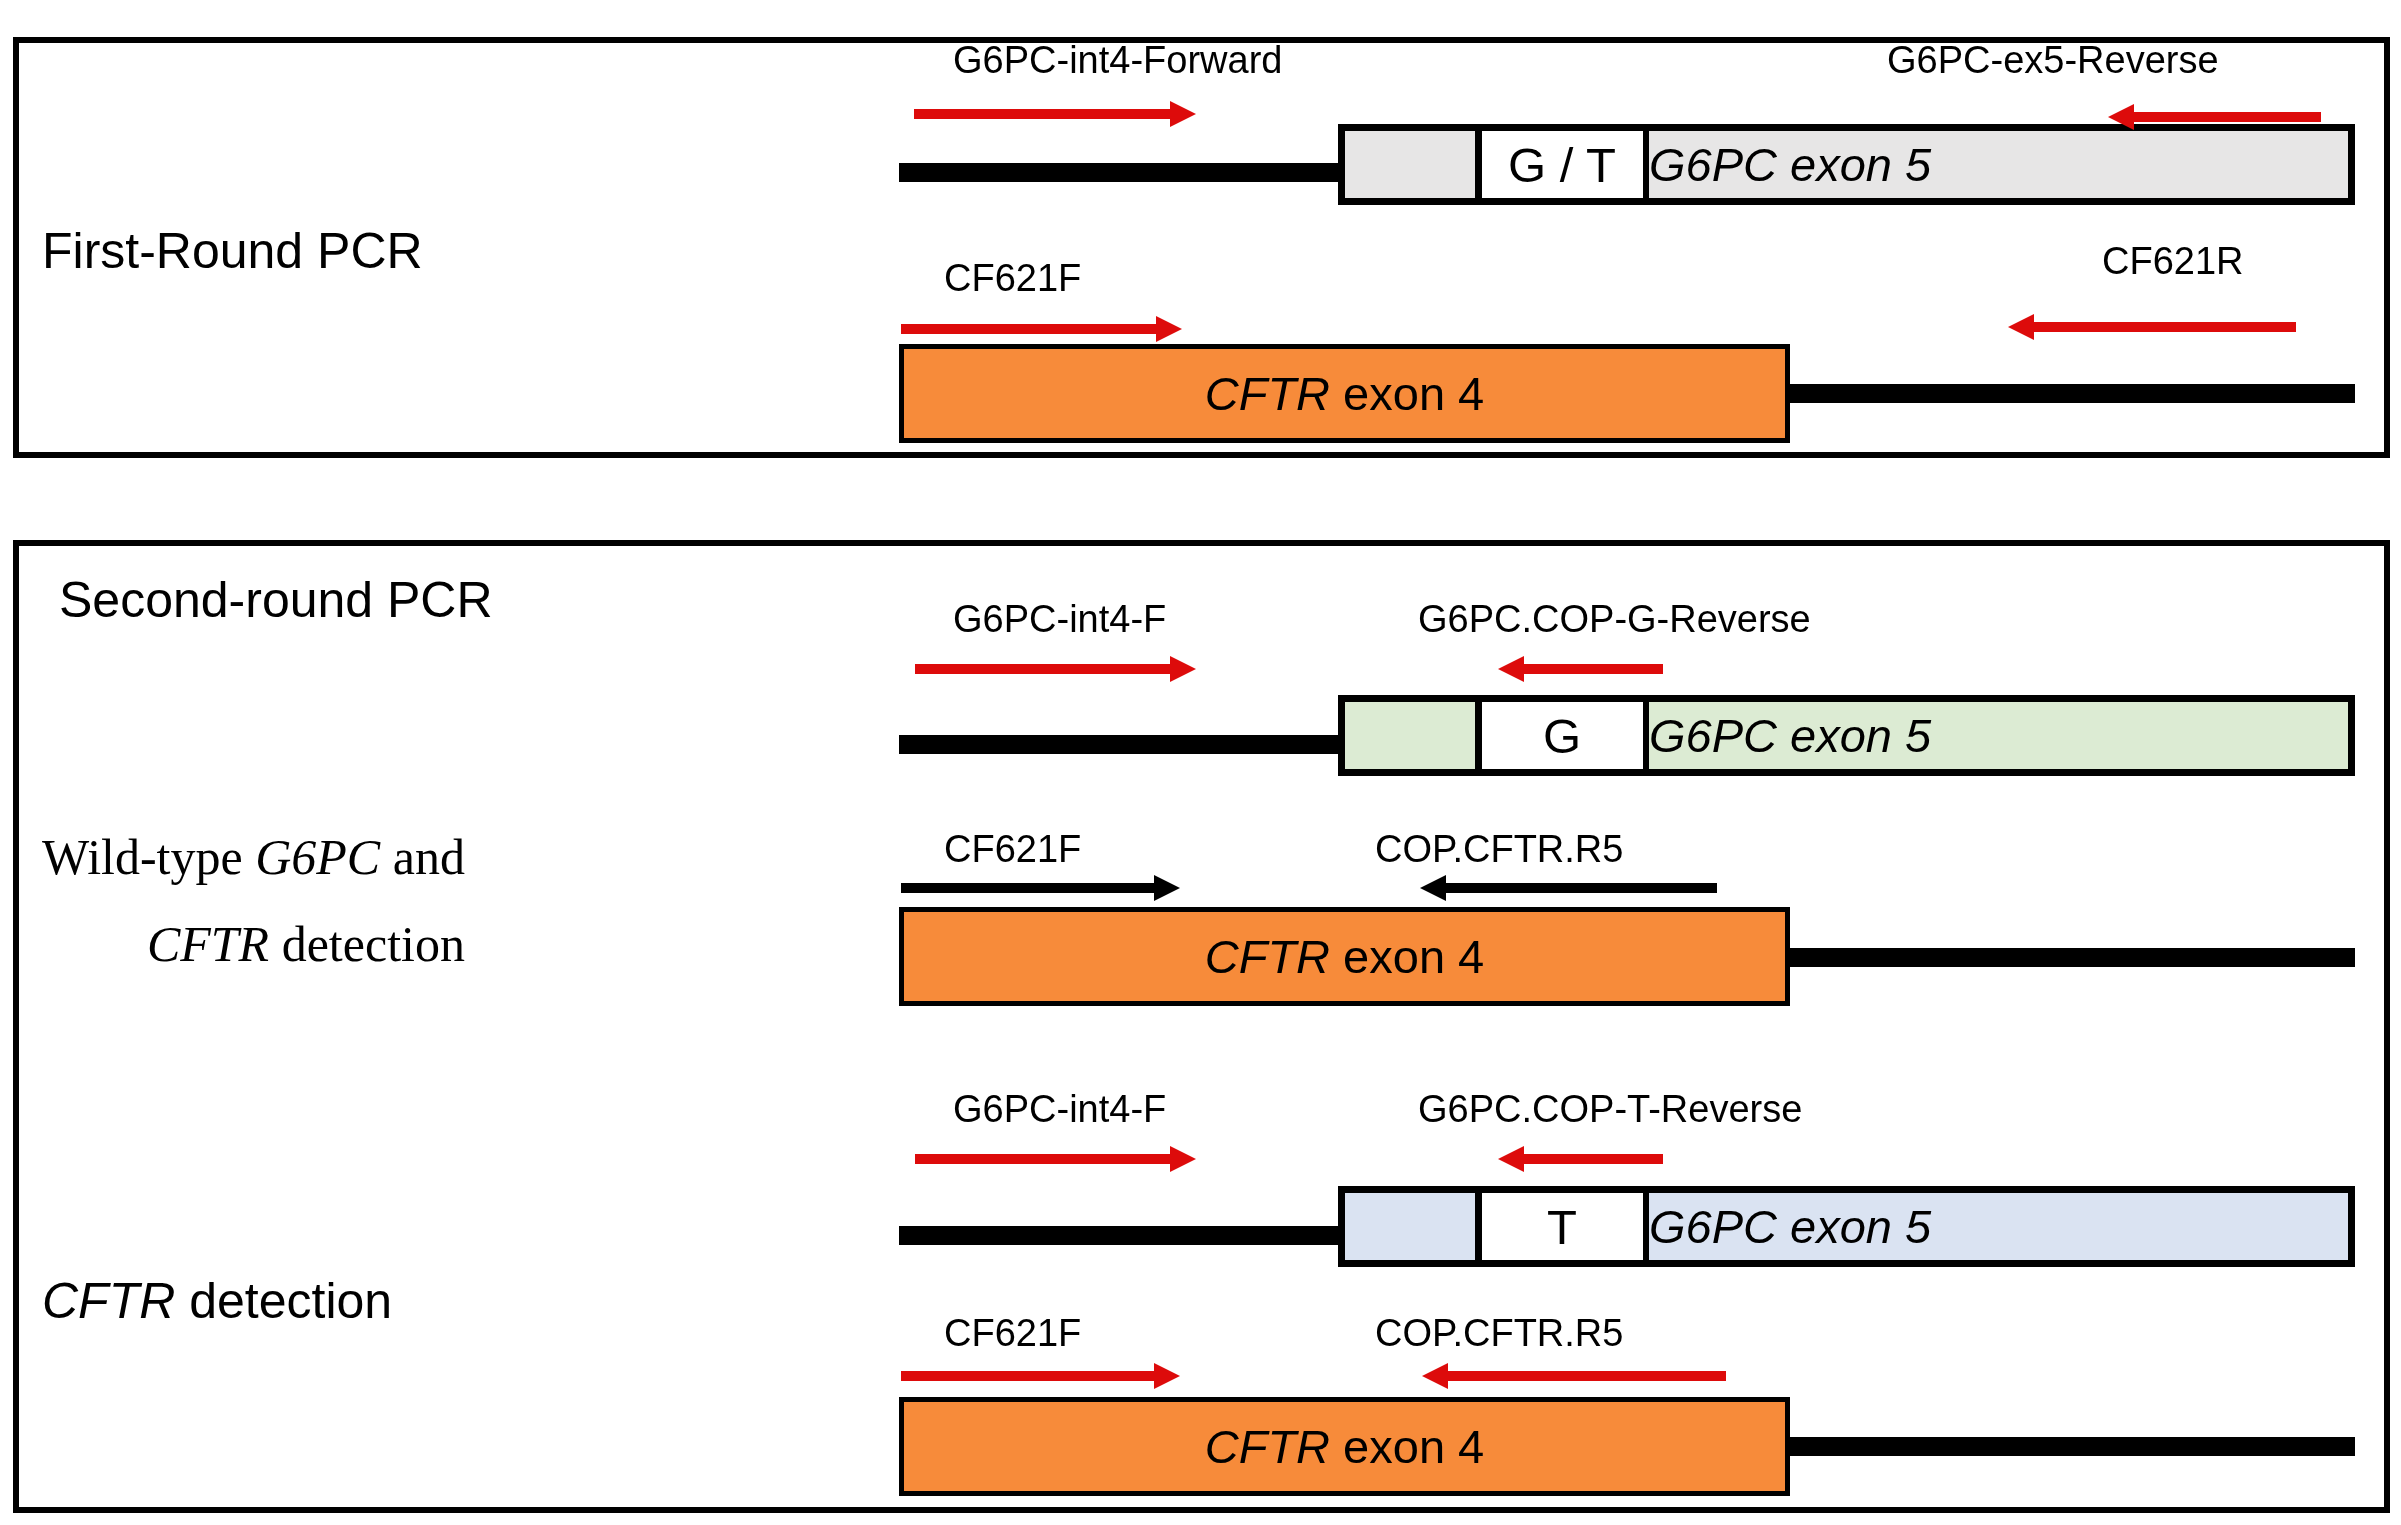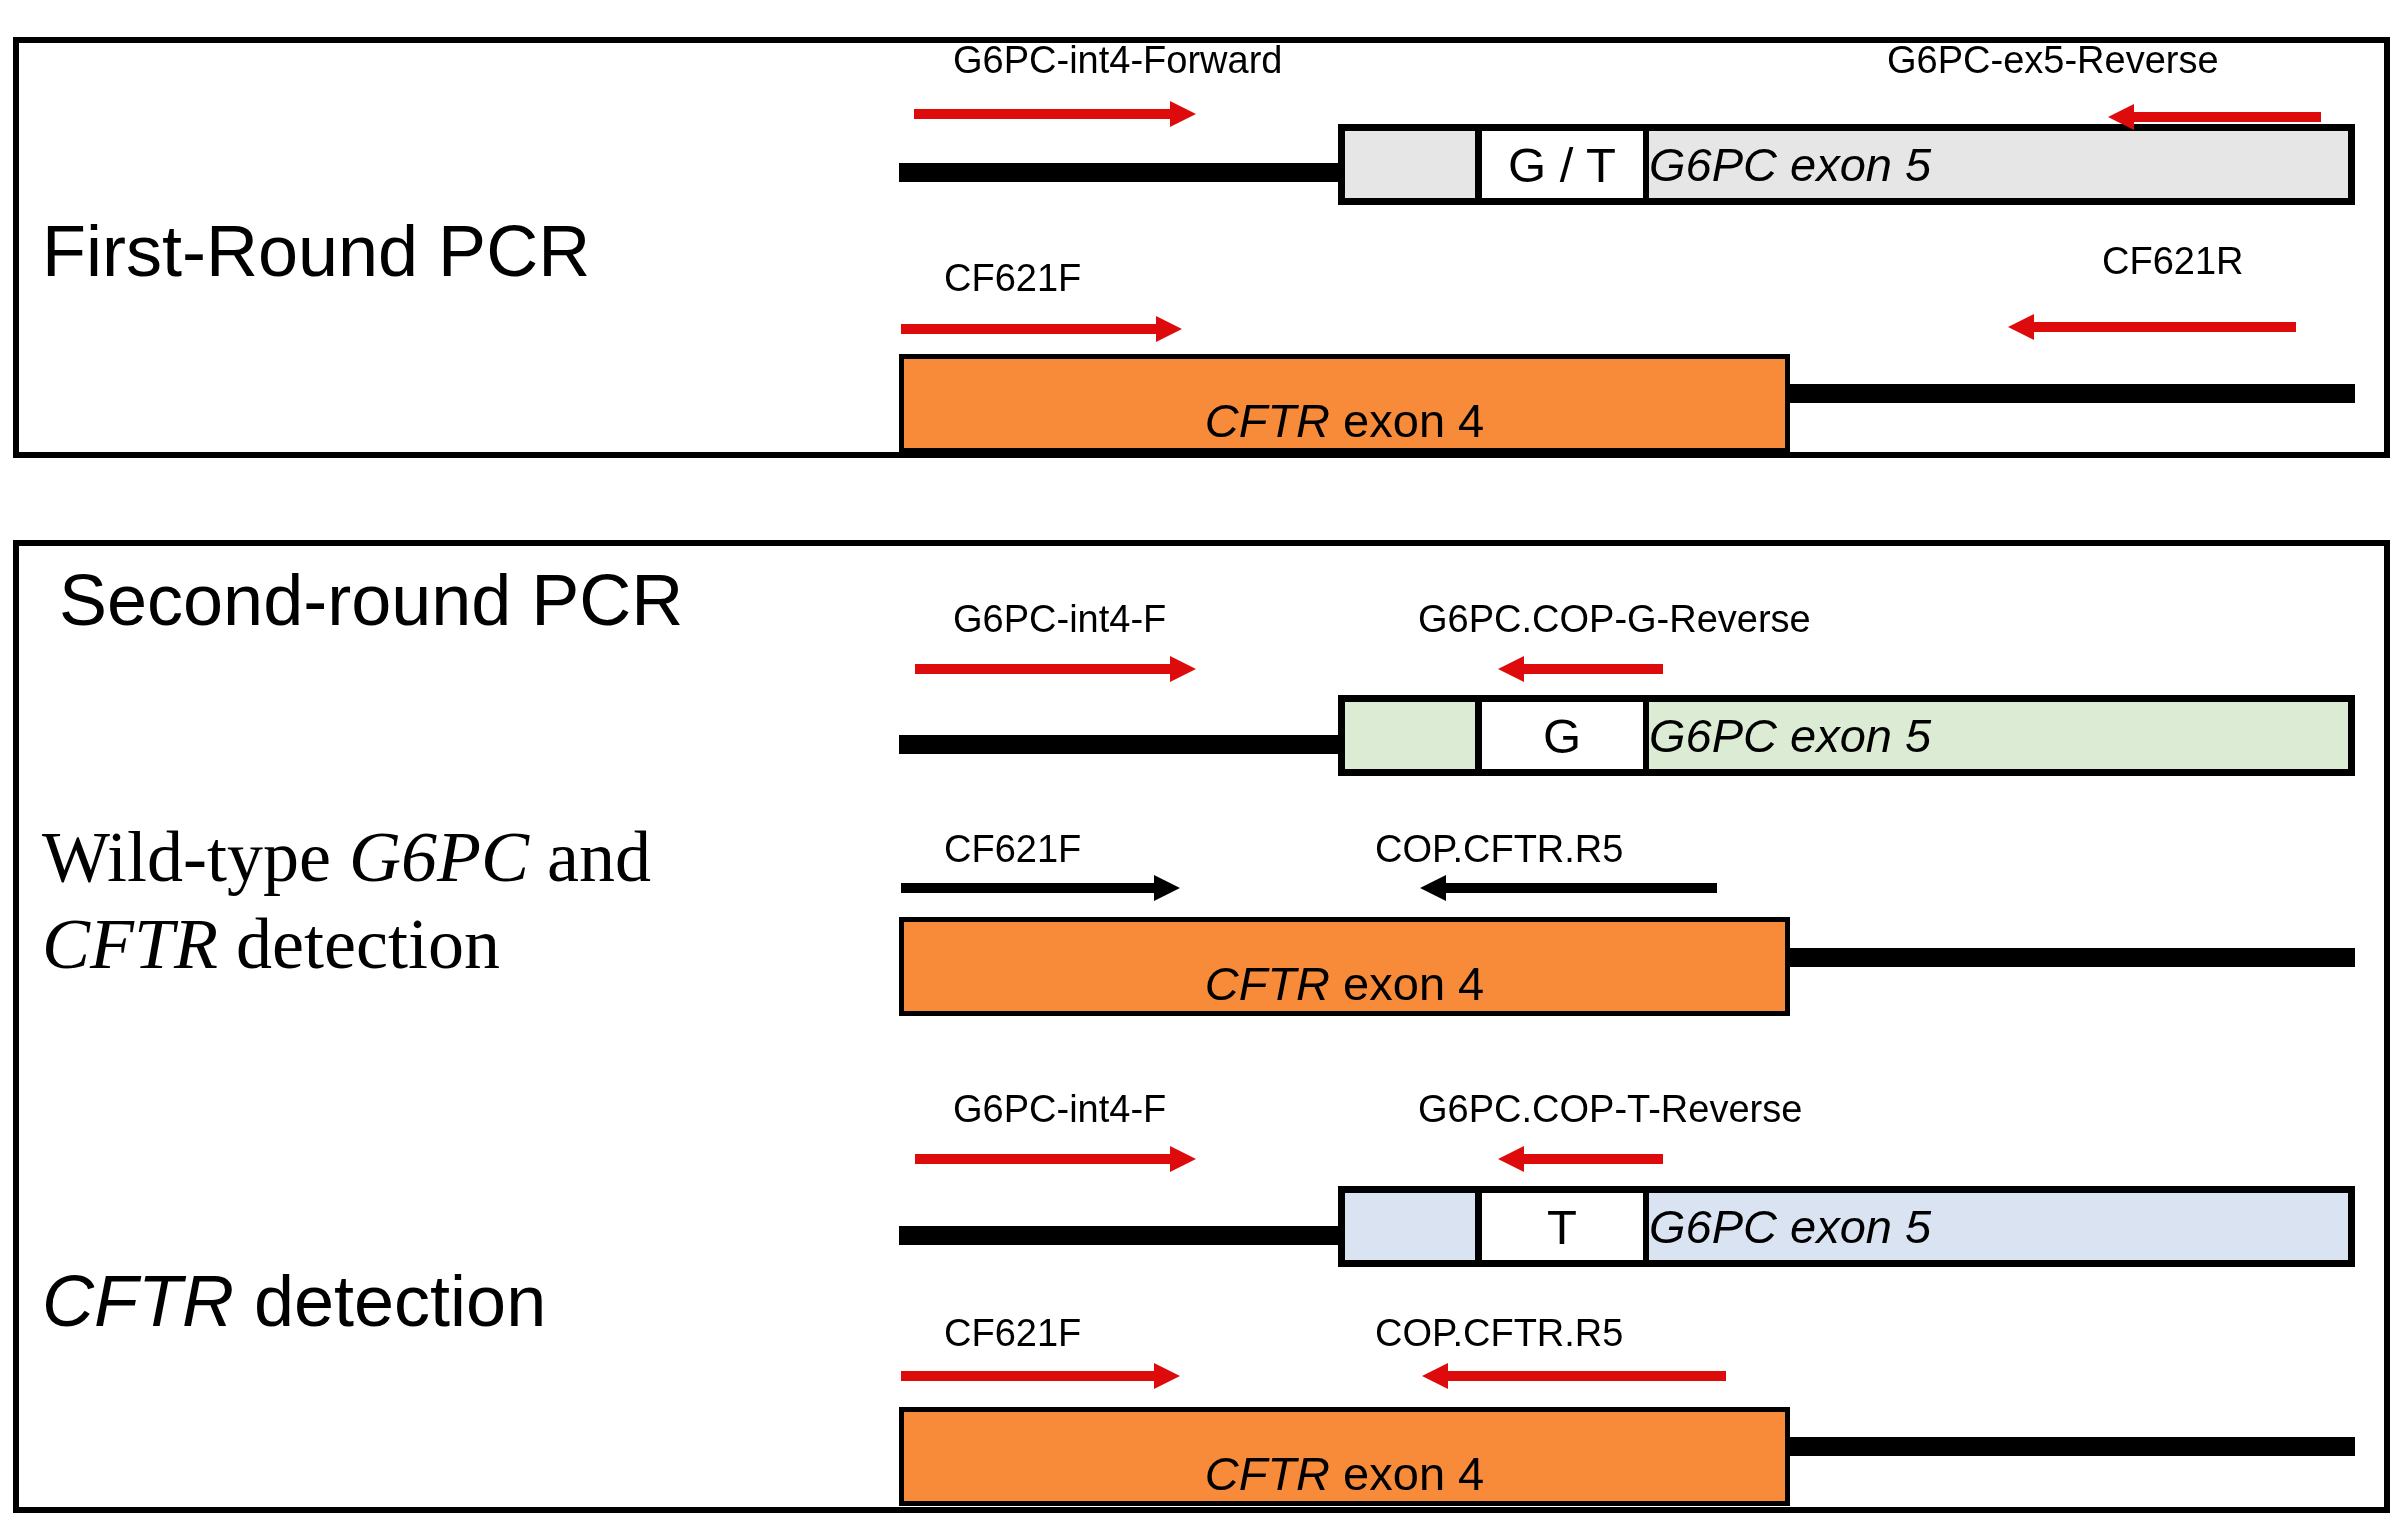--- a/index.html
+++ b/index.html
@@ -1,36 +1,36 @@
 <!DOCTYPE html>
 <html style="--red: #dd0b0b; --gray-fill: #e7e6e6; --green-fill: #dcebd3; --blue-fill: #dae3f2; --orange-fill: #f78b3a; --white-fill: #ffffff;font-size:13px"><head>
 <meta charset="utf-8">
 <style>
   html,body{margin:0;padding:0;background:#ffffff;}
   body{width:2401px;height:1525px;position:relative;font-family:"Liberation Sans", sans-serif;color:#000;}
   .panel{position:absolute;border:6.5px solid #000;background:#fff;box-sizing:border-box;}
-  .big-title{position:absolute;font-size:72px;line-height:87px;white-space:nowrap;z-index:4;}
+  .big-title{position:absolute;font-size:50px;line-height:87px;white-space:nowrap;z-index:4;text-align:right;}
   .primer-label{position:absolute;font-size:38px;line-height:1;white-space:nowrap;z-index:4;}
   .it{font-style:italic;}
   .dna-line{position:absolute;height:18.7px;background:#000;z-index:1;}
   
   .vbox{position:absolute;width:1017px;height:81px;border:7.3px solid #000;background:#000;
         box-sizing:border-box;display:flex;gap:6.5px;z-index:2;}
   .vbox .seg{height:100%;display:flex;align-items:center;box-sizing:border-box;}
   .vbox .seg1{width:130px;}
   .vbox .seg2{width:161px;background:var(--white-fill,#fff);justify-content:center;
               font-size:49px;}
   .vbox .seg3{flex:1;font-size:47px;font-style:italic;}
   .fill-gray .seg1,.fill-gray .seg3{background:var(--gray-fill,#e7e6e6);}
   .fill-green .seg1,.fill-green .seg3{background:var(--green-fill,#dcebd3);}
   .fill-blue .seg1,.fill-blue .seg3{background:var(--blue-fill,#dae3f2);}
   
   .obox{position:absolute;width:891px;height:99px;border:5.7px solid #000;box-sizing:border-box;
-        background:var(--orange-fill,#f78b3a);display:flex;align-items:flex-end;justify-content:center;
-        font-size:47px;z-index:2;margin-top:10px;}
+        background:var(--orange-fill,#f78b3a);display:flex;align-items:center;justify-content:center;
+        font-size:47px;z-index:2;}
   
   .arrow{position:absolute;height:26px;z-index:3;--ac:#000;}
   .arrow .shaft{position:absolute;top:8.1px;height:9.8px;background:var(--ac);}
   .arrow.right .shaft{left:0;right:19.5px;}
   .arrow.left  .shaft{right:0;left:19.5px;}
   .arrow .head{position:absolute;top:0;width:0;height:0;
                border-top:13px solid transparent;border-bottom:13px solid transparent;}
   .arrow.right .head{right:0;border-left:26px solid var(--ac);}
   .arrow.left  .head{left:0;border-right:26px solid var(--ac);}
   .arrow.red{--ac:var(--red,#dd0b0b);}

